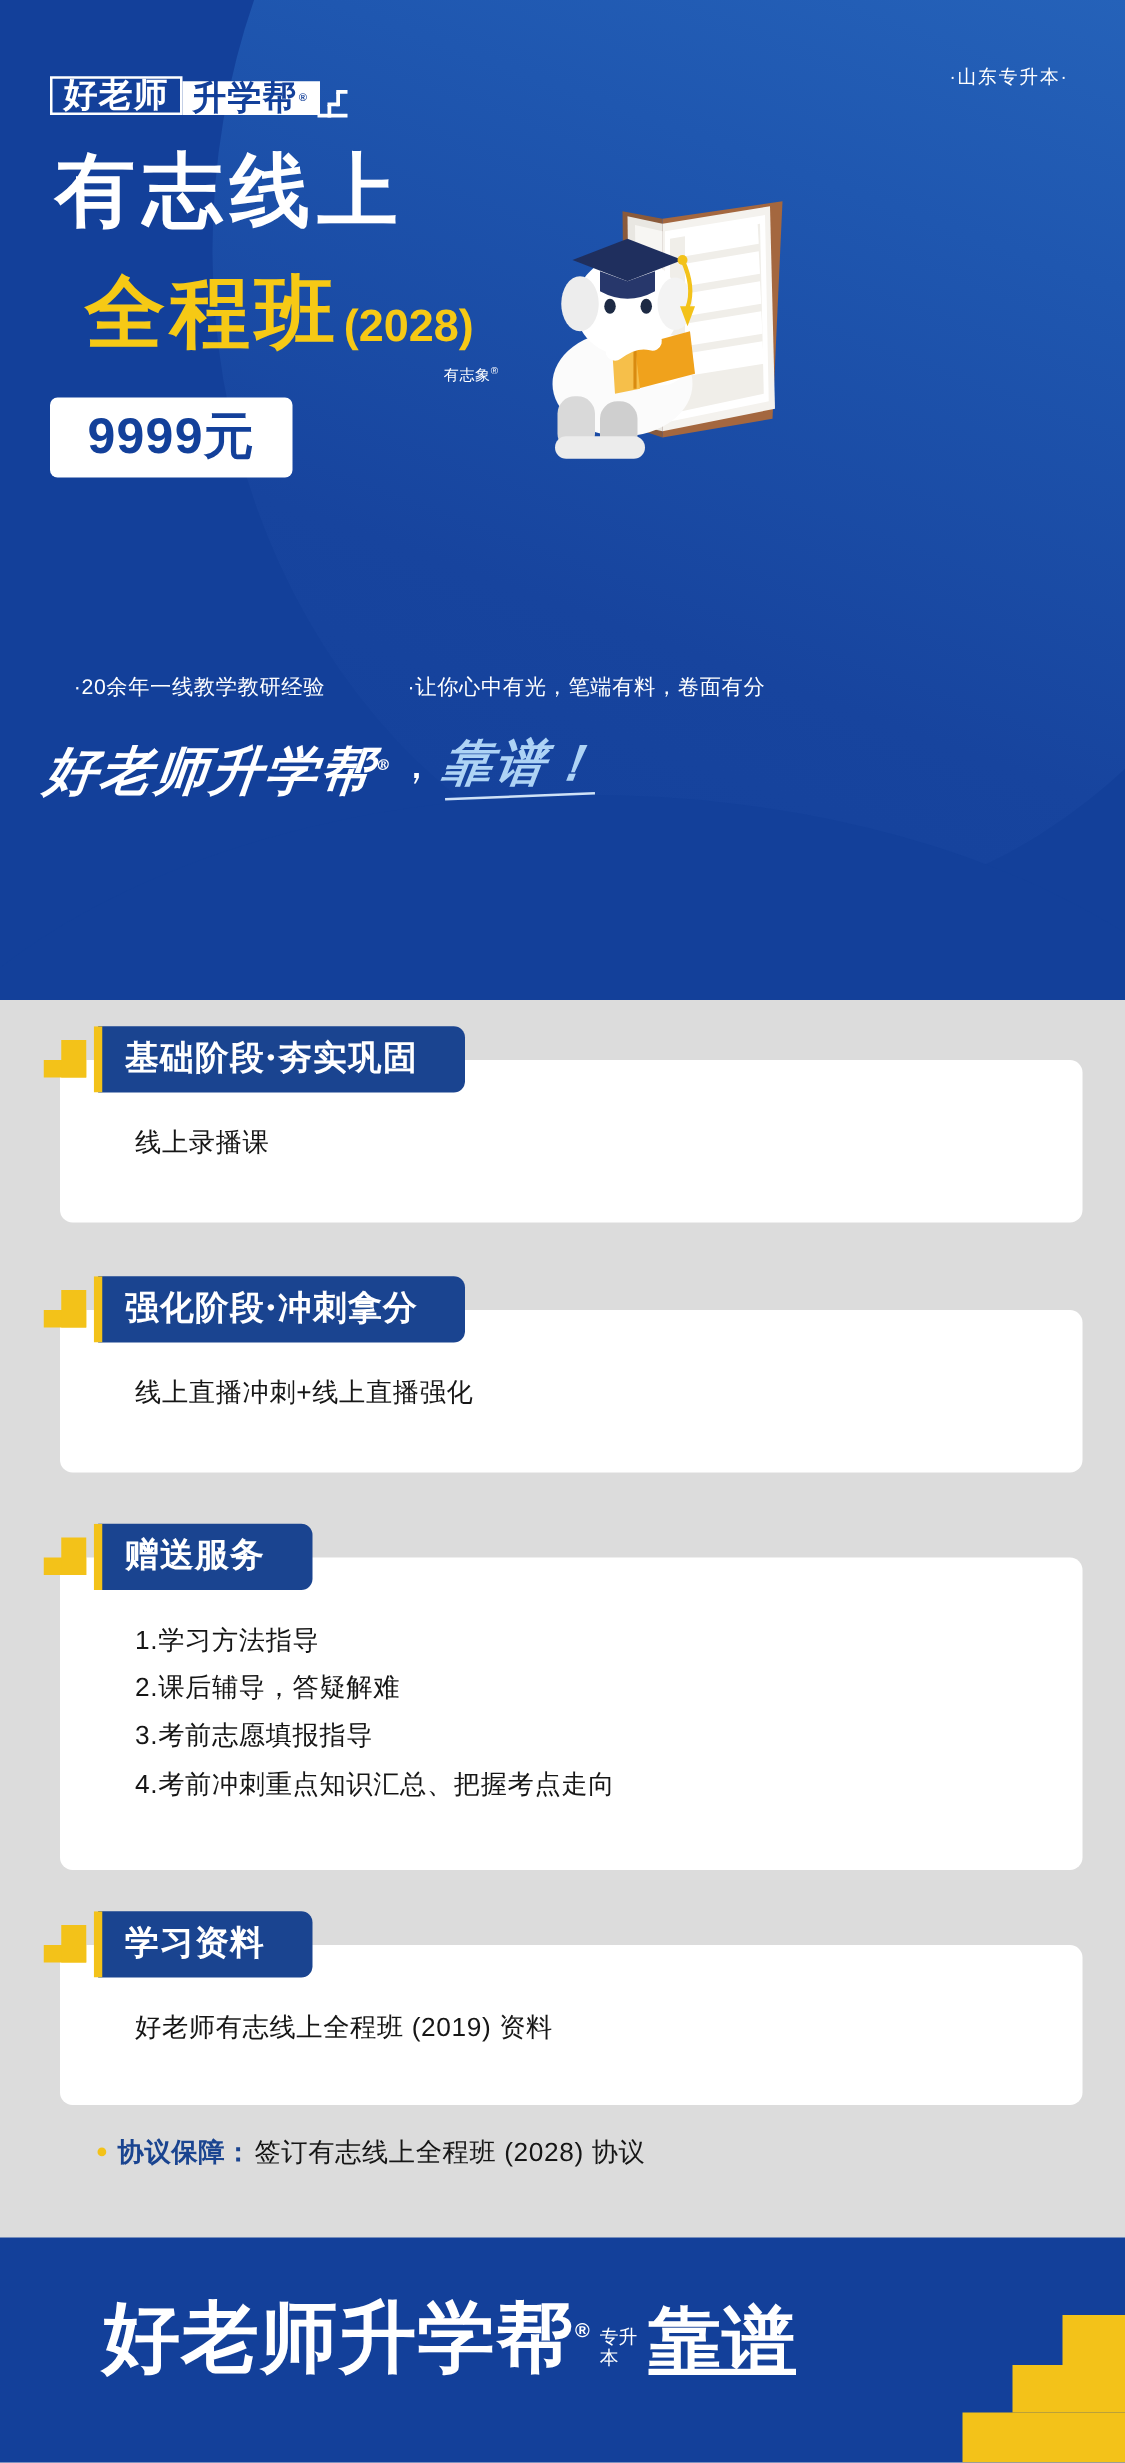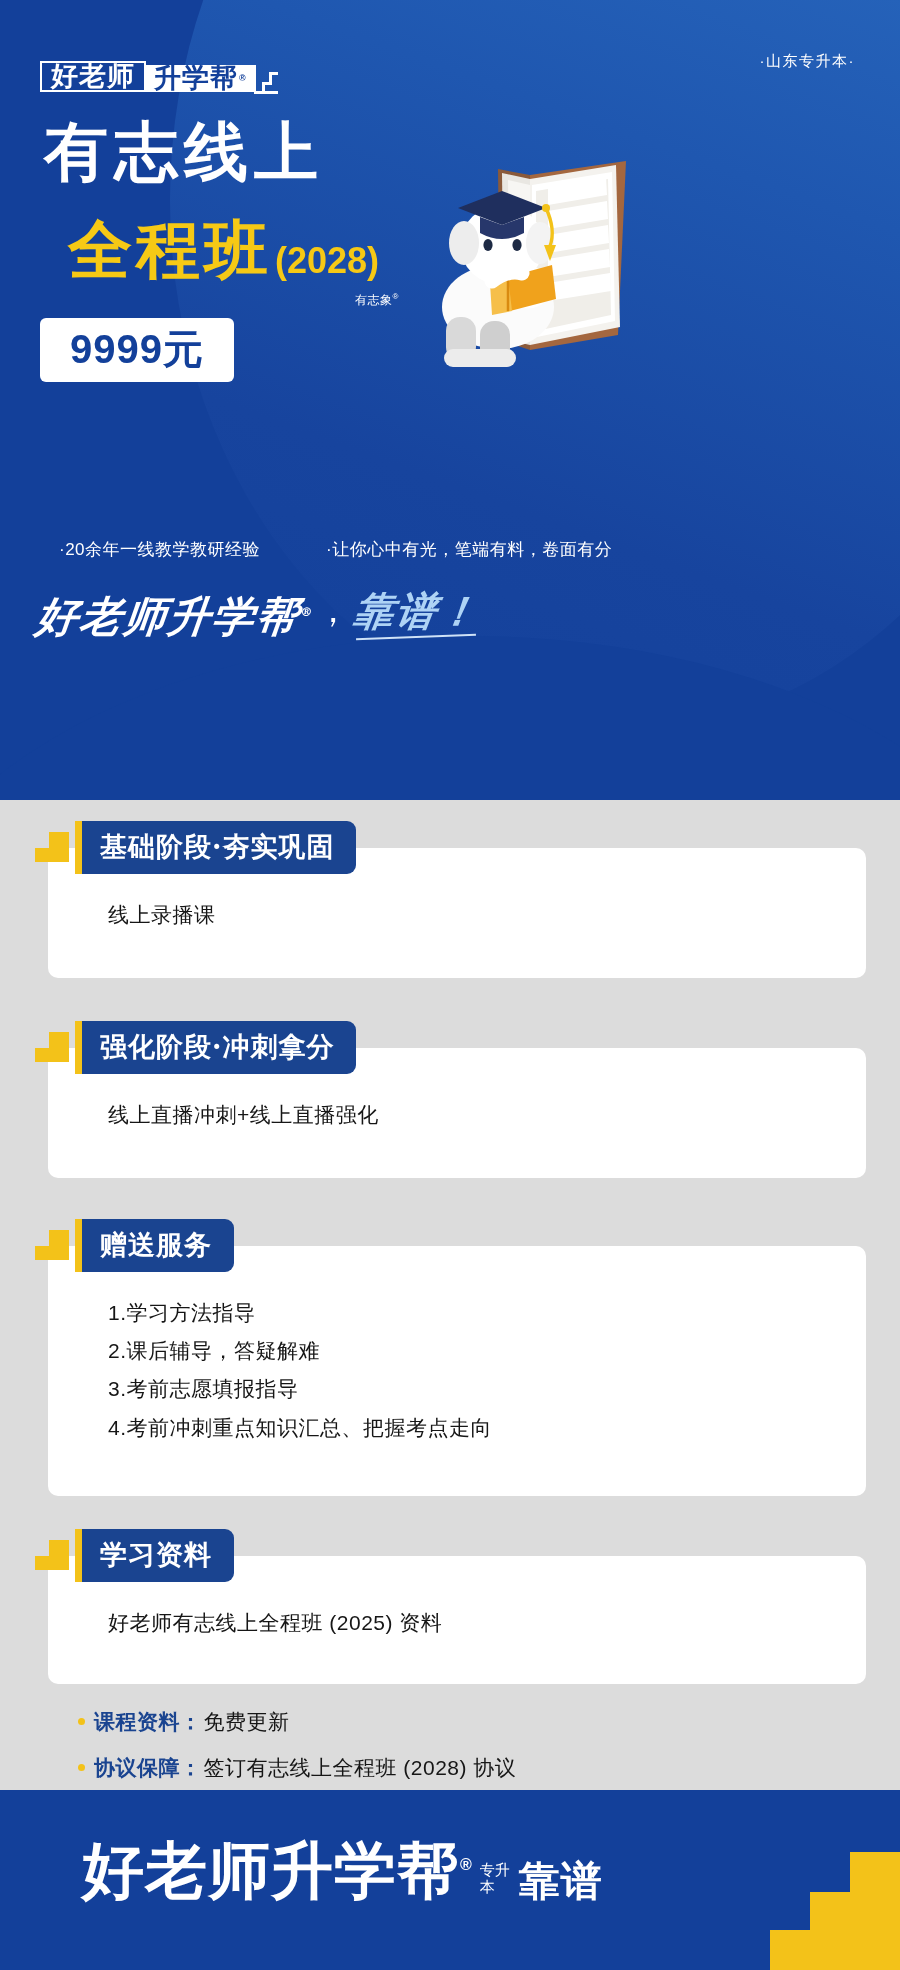--- a/index.html
+++ b/index.html
@@ -154,21 +154,21 @@
   .step-mark{
     position:relative; width:34px; height:30px; margin-right:6px; flex:0 0 auto;
   }
   .step-mark i{ position:absolute; background:#f3c219; display:block; }
   .step-mark i:nth-child(1){ left:0;  bottom:0;  width:34px; height:14px; }
   .step-mark i:nth-child(2){ left:14px; bottom:0; width:20px; height:30px; }
   .tab{
     background:#1a4490; color:#ffffff;
     border-left:7px solid #f3c219;
     border-radius:0 9px 9px 0;
-    padding:11px 22px 12px 18px;
+    padding:11px 38px 12px 18px;
     font-size:27px; font-weight:bold; letter-spacing:1px;
     line-height:1.1; white-space:nowrap;
     font-family:"DejaVu Serif","Liberation Serif",serif;
   }
   .card-body{
     padding:48px 12px 26px 60px;
     color:#161616; font-size:21px; line-height:1.82; letter-spacing:.5px;
   }
   .card-body .line{ display:block; }
 
@@ -199,21 +199,21 @@
   }
   .f-brand{
     color:#ffffff; font-size:62px; font-weight:bold; letter-spacing:1px; line-height:1;
   }
   .f-reg{ font-size:16px; vertical-align:super; }
   .f-vert{
     display:flex; flex-direction:column; color:#ffffff;
     font-size:15px; line-height:1.12; margin:0 9px 6px 7px; letter-spacing:0;
   }
   .f-kp{
-    color:#ffffff; font-size:41px; font-weight:bold; letter-spacing:1px; line-height:1;
+    color:#ffffff; font-size:58px; font-weight:bold; letter-spacing:1px; line-height:1;text-decoration:underline;
   }
   .f-steps{ position:absolute; right:0; bottom:0; width:130px; height:118px; }
   .f-steps i{ position:absolute; background:#f3c219; display:block; }
   .f-steps i:nth-child(1){ right:0;   bottom:0;  width:130px; height:40px; }
   .f-steps i:nth-child(2){ right:0;   bottom:40px; width:90px;  height:38px; }
   .f-steps i:nth-child(3){ right:0;   bottom:78px; width:50px;  height:40px; }
 </style>
 </head>
 <body>
 
@@ -364,30 +364,25 @@
 
   <div class="card" style="top:756px;height:128px;">
     <div class="tab-wrap">
       <span class="step-mark">
           <i></i>
           <i></i>
         </span>
       <span class="tab">学习资料</span>
     </div>
     <div class="card-body">
-      <span class="line">好老师有志线上全程班 (2025) 资料</span>
+      <span class="line">好老师有志线上全程班 (2019) 资料</span>
     </div>
   </div>
 
   <div class="notes" style="top:908px;">
-    <div class="note">
-      <span class="note-dot"></span>
-      <span class="note-key">课程资料：</span>
-      <span class="note-val">免费更新</span>
-    </div>
     <div class="note">
       <span class="note-dot"></span>
       <span class="note-key">协议保障：</span>
       <span class="note-val">签订有志线上全程班 (2028) 协议</span>
     </div>
   </div>
 </section>
 
 <footer class="footer">
   <div class="footer-inner">

